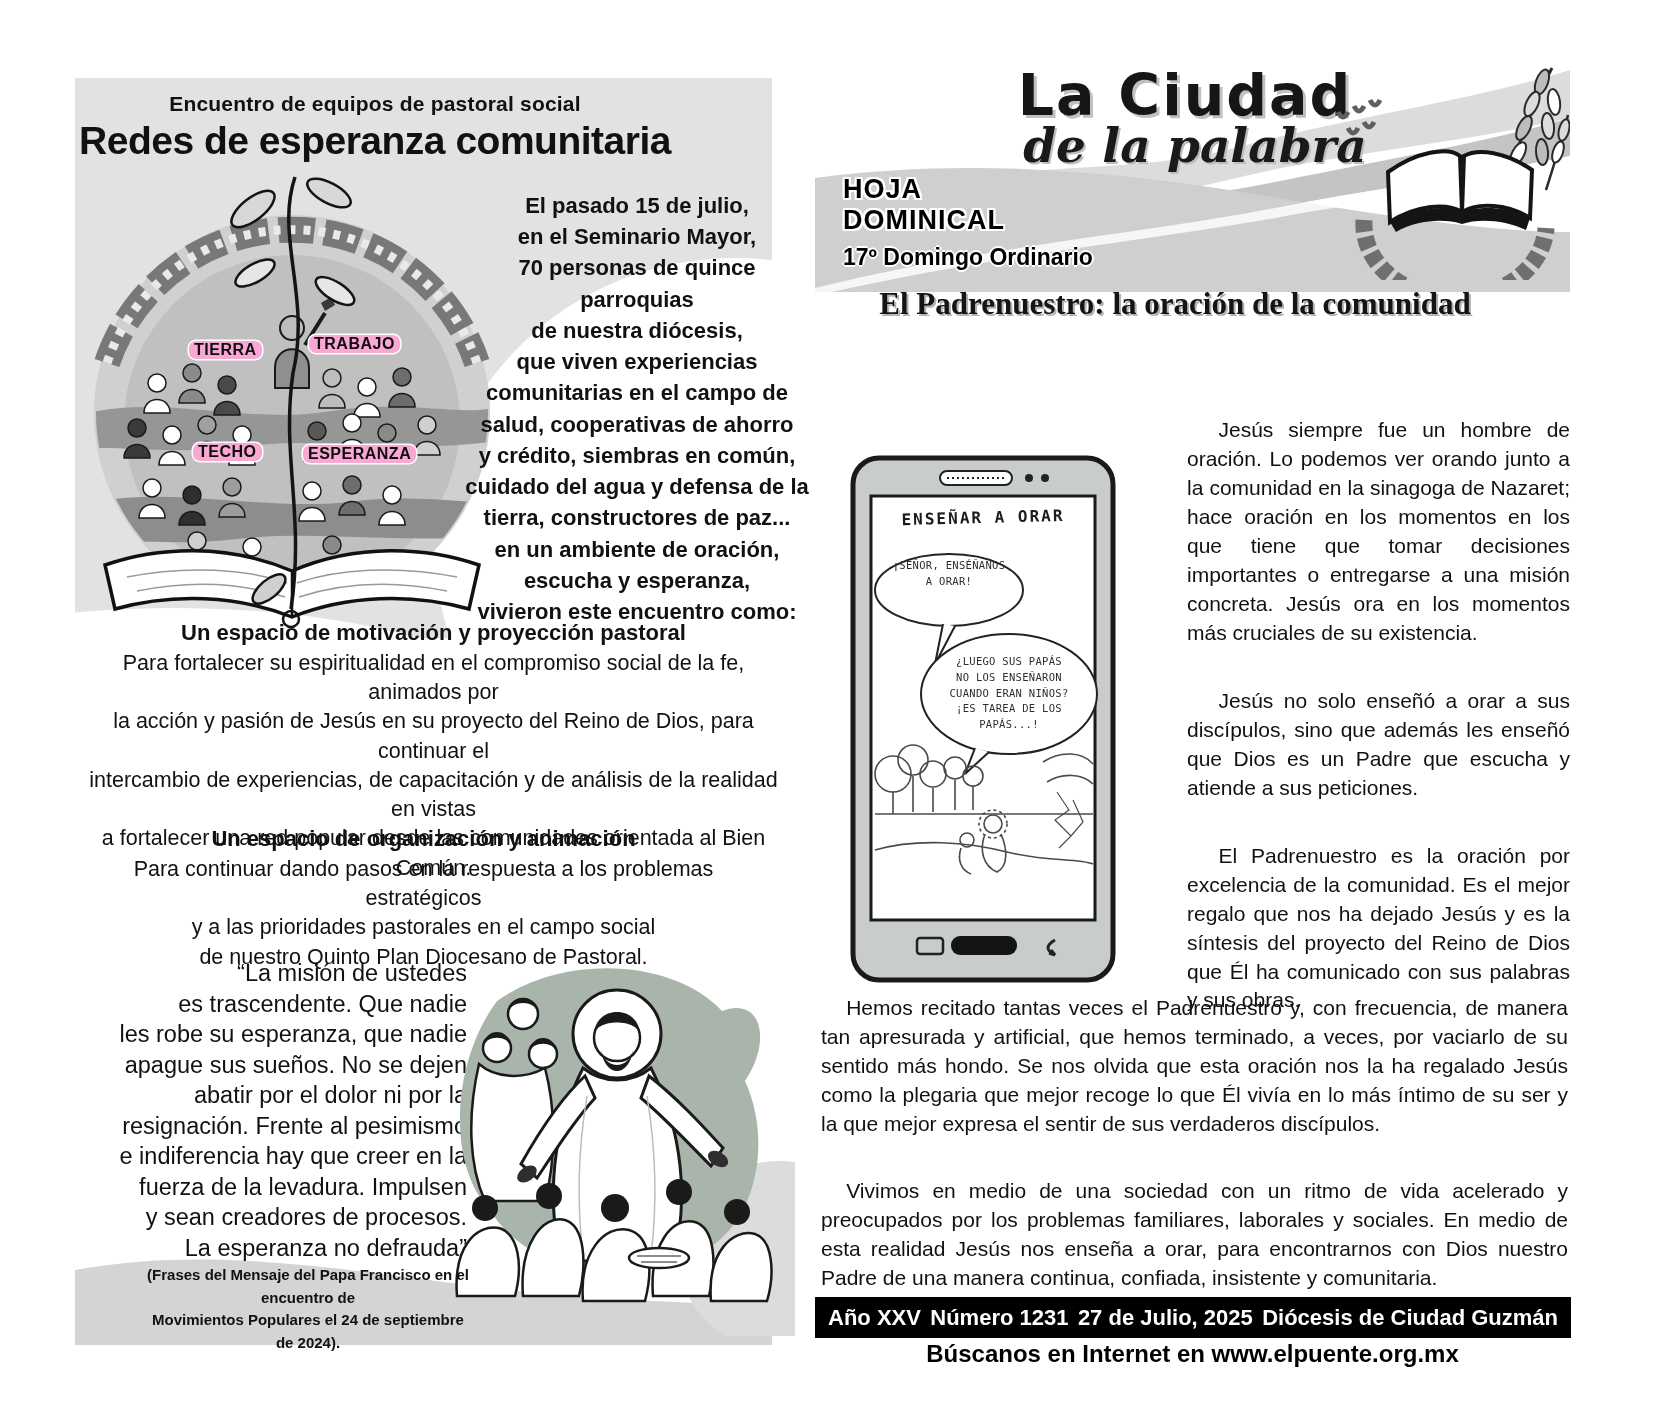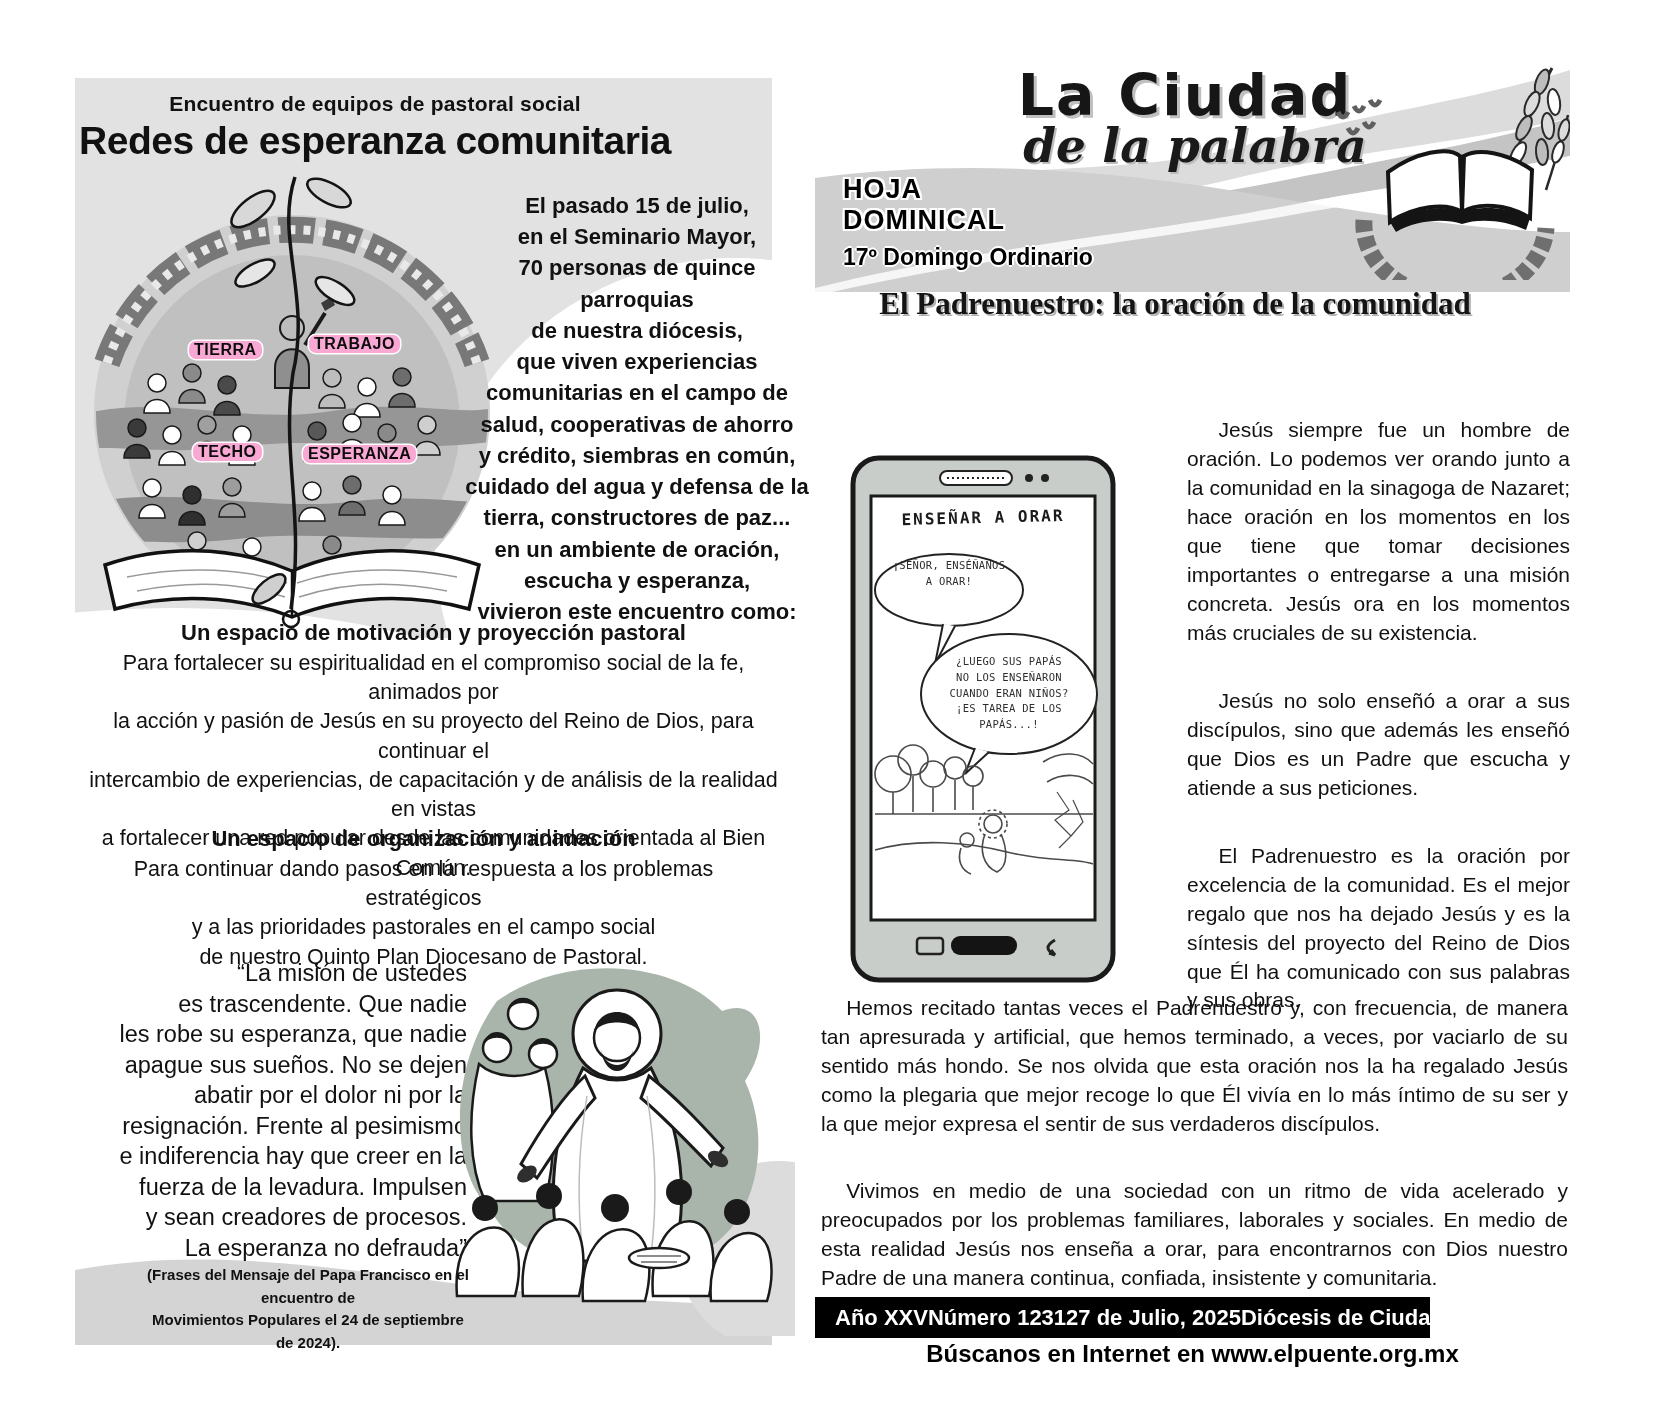--- a/index.html
+++ b/index.html
@@ -55,22 +55,22 @@
              font-family:"DejaVu Sans Mono", monospace; font-weight:bold; font-size:16px; letter-spacing:2px;
              color:#1c1c1c; transform:rotate(-1.5deg); }
   .bubble-text { position:absolute; font-family:"DejaVu Sans Mono", monospace; font-size:10.5px;
              line-height:1.5; color:#2e2e2e; text-align:center; letter-spacing:0.3px; }
   .bubble1-text { left:32px; top:106px; width:140px; }
   .bubble2-text { left:78px; top:202px; width:168px; }
   .rp-coltext { position:absolute; left:372px; top:356px; width:383px; }
   .rp-coltext p { font-size:21px; line-height:1.38; text-align:justify; text-indent:1.5em; margin-bottom:39px; }
   .rp-full { position:absolute; left:6px; top:934px; width:747px; }
   .rp-full p { font-size:21px; line-height:1.38; text-align:justify; text-indent:1.2em; margin-bottom:38px; }
-  .rp-footerbar { position:absolute; left:0; top:1237px; width:615px; height:41px; background:#000;
-             display:flex; align-items:center; justify-content:space-between; padding:0 20px; }
+  .rp-footerbar { position:absolute; left:0; top:1237px; width:756px; height:41px; background:#000;
+             display:flex; align-items:center; justify-content:space-between; padding:0 13px; }
   .rp-footerbar span { color:#fff; font-size:22px; font-weight:bold; white-space:nowrap; }
   .rp-web { position:absolute; left:0; top:1280px; width:755px; text-align:center; font-size:24px; font-weight:800; color:#000; }
 </style>
 </head>
 <body>
 
 <div class="canvas">
 
   <section class="page-left">
     <svg class="lp-bg" viewBox="0 0 697 1267" xmlns="http://www.w3.org/2000/svg">

